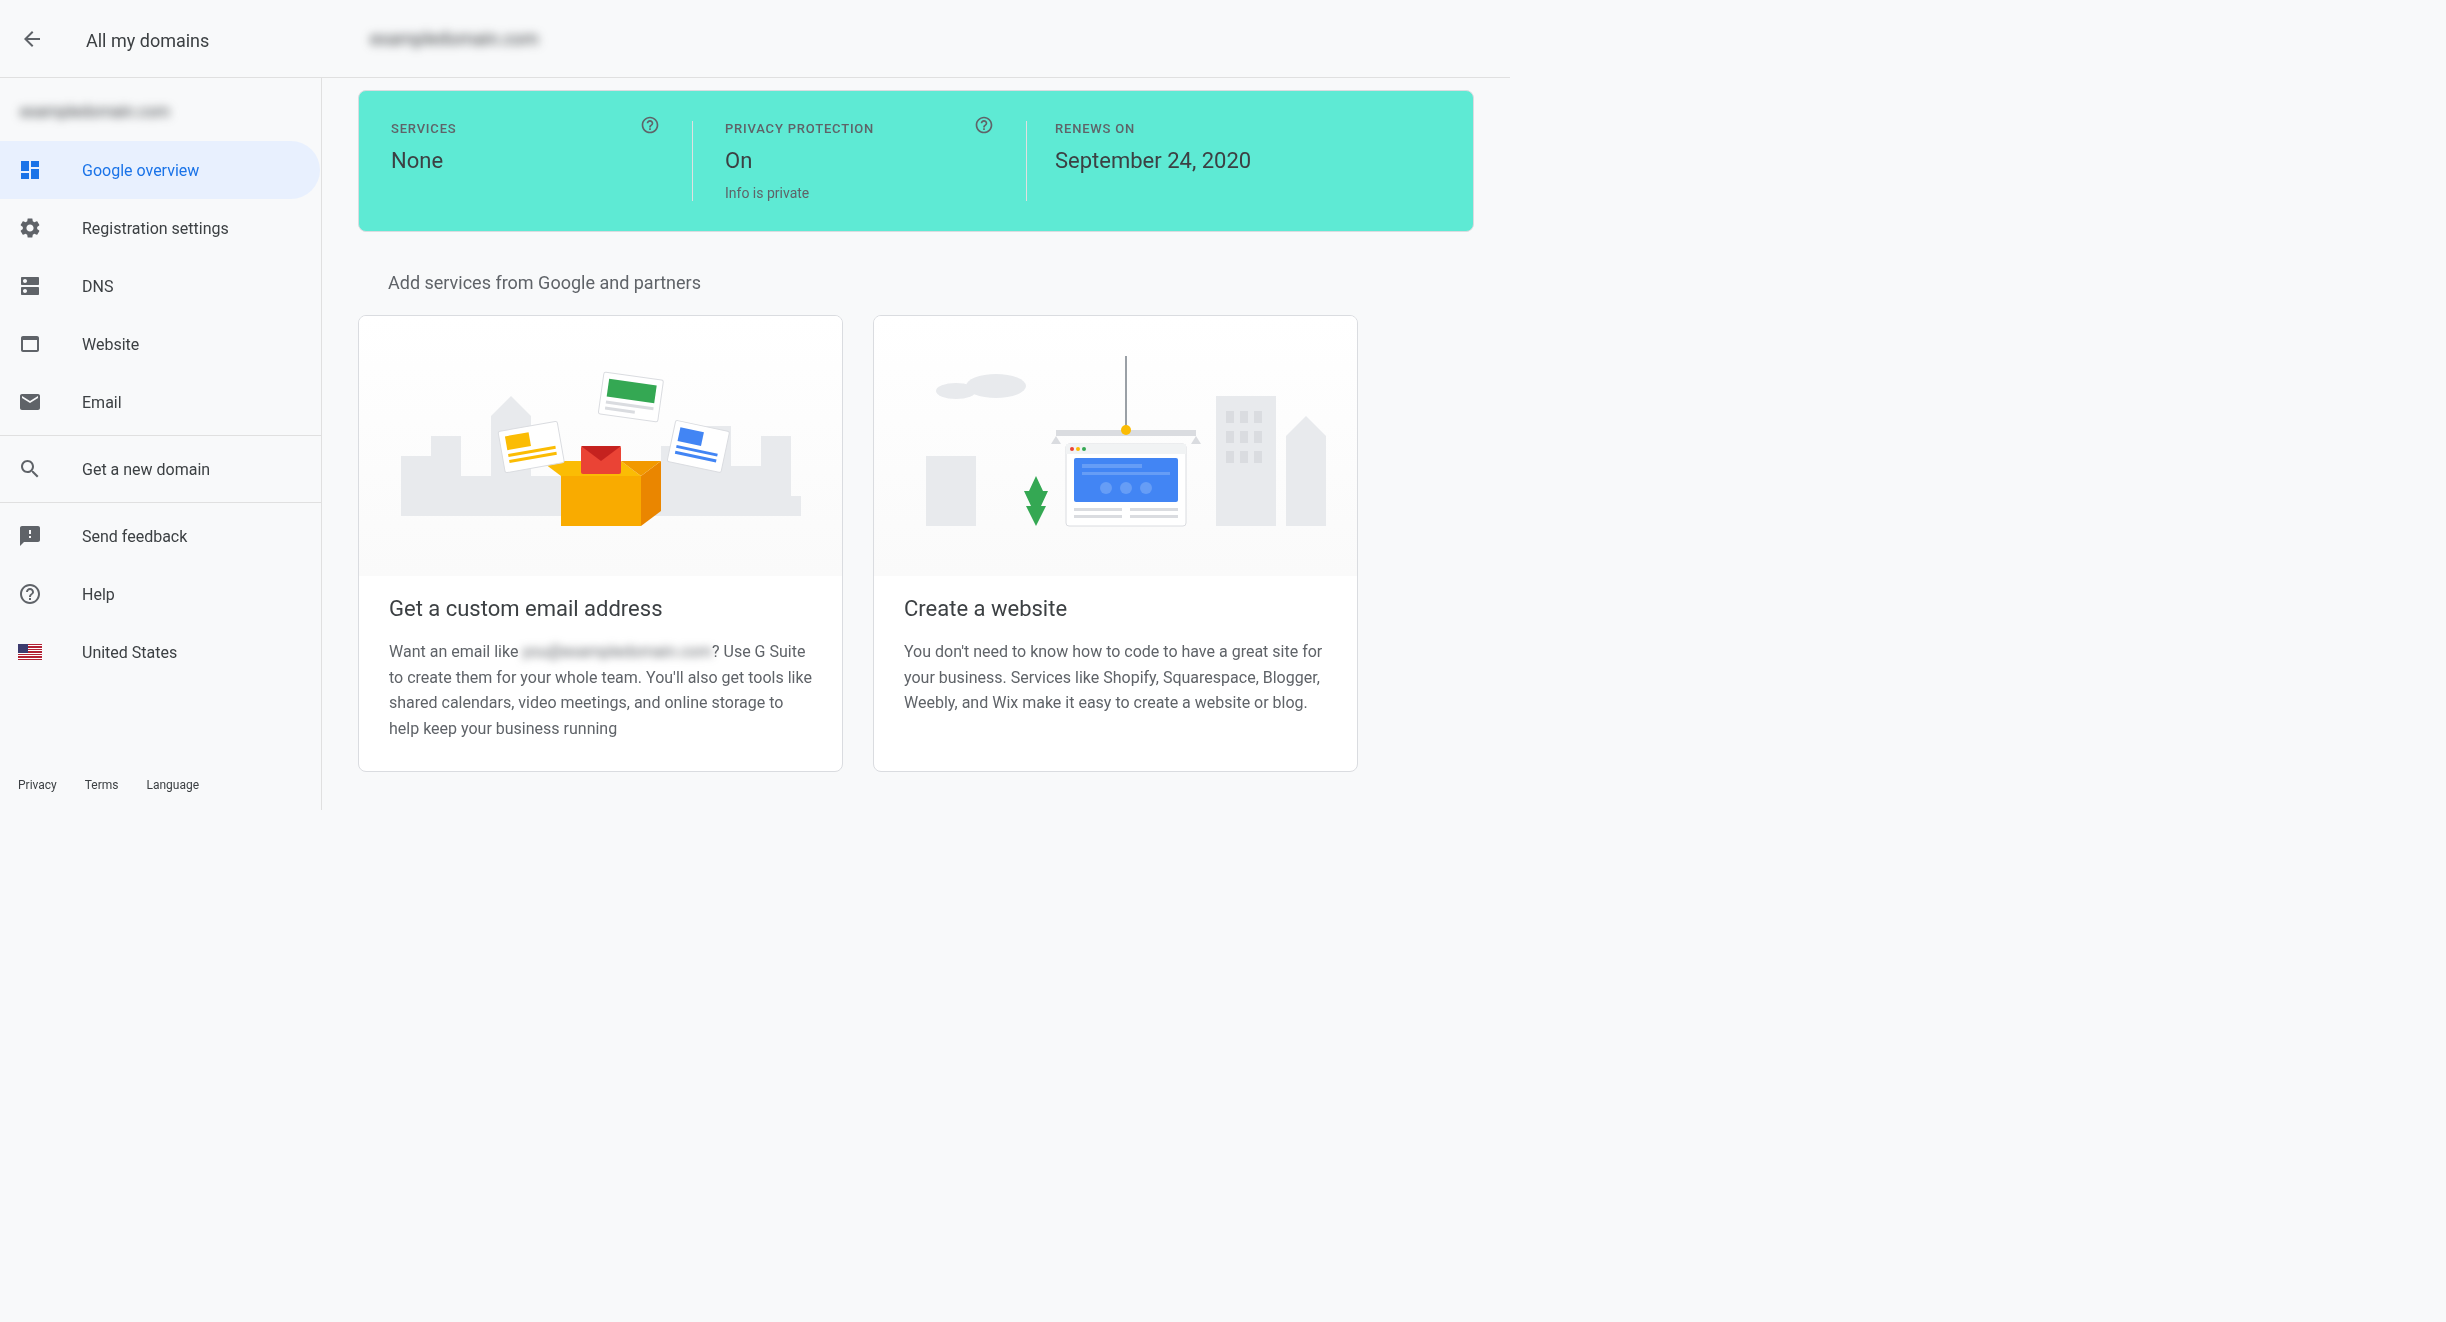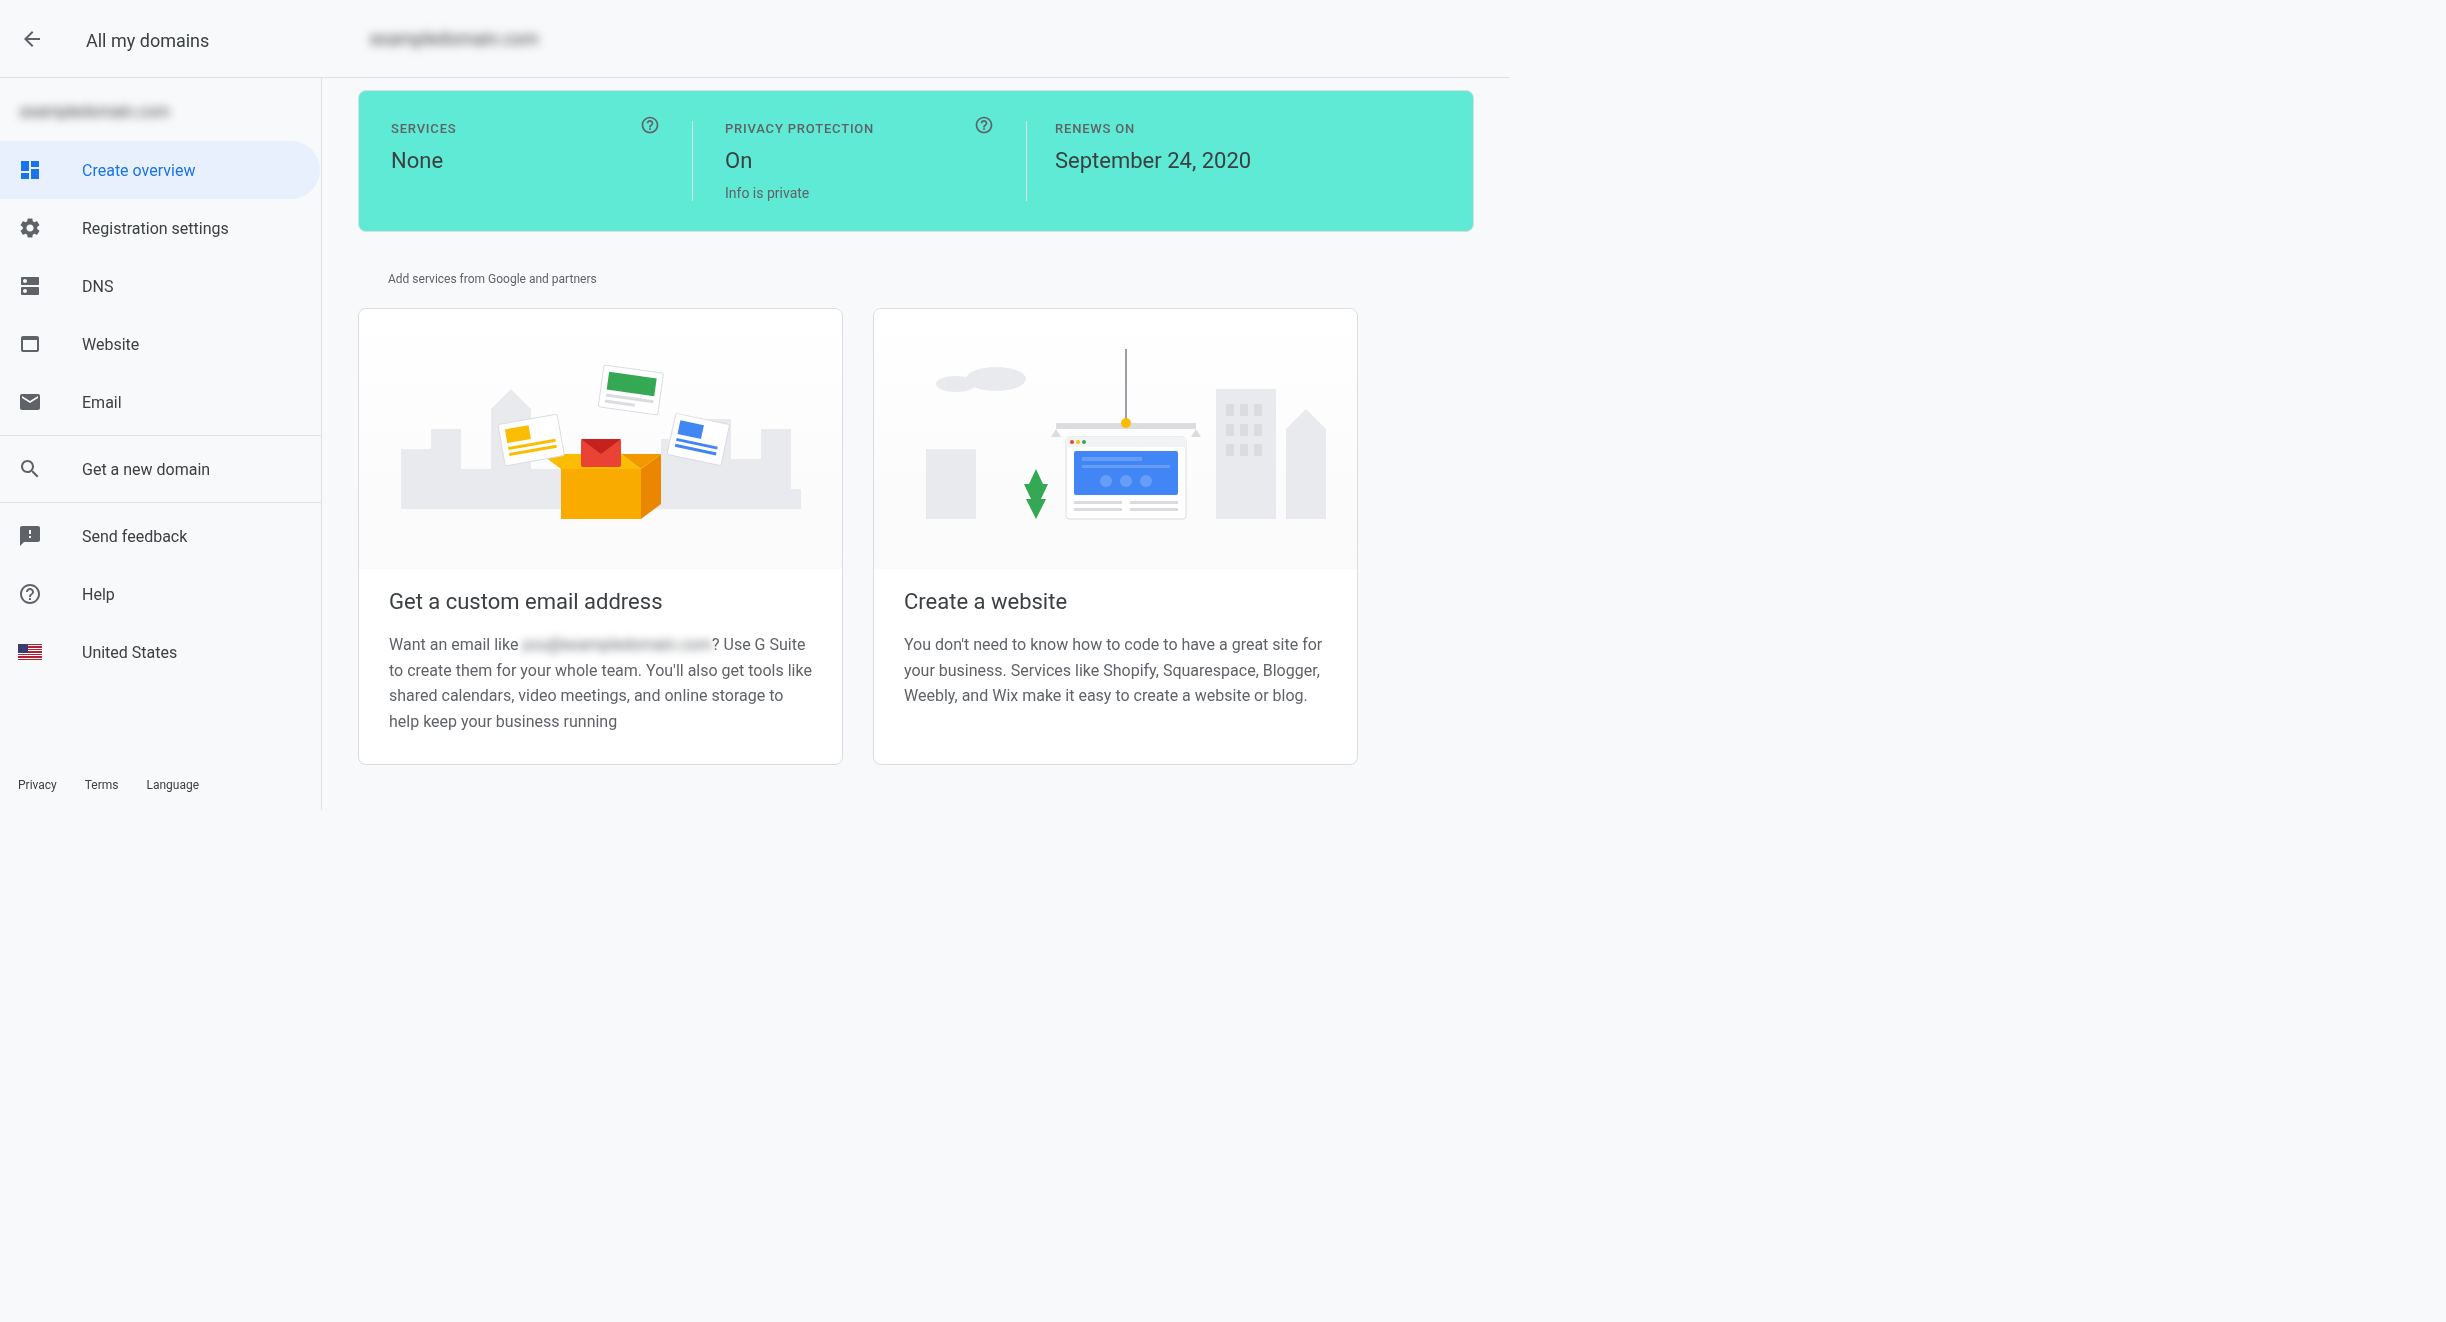--- a/index.html
+++ b/index.html
@@ -34,21 +34,21 @@
 .info-col { padding: 0 32px; position: relative; }
 .info-col:first-child { width: 333px; }
 .info-col:nth-child(2) { width: 334px; border-left: 1px solid #e0e0e0; }
 .info-col:nth-child(3) { border-left: 1px solid #e0e0e0; padding-left: 28px; }
 .info-label { font-size: 13px; letter-spacing: 0.8px; color: #5f6368; font-weight: 500; text-transform: uppercase; margin-bottom: 12px; }
 .info-value { font-size: 22px; color: #3c4043; font-weight: 400; }
 .info-sub { font-size: 14px; color: #5f6368; margin-top: 12px; }
 .help-icon { position: absolute; top: -6px; right: 32px; width: 20px; height: 20px; cursor: pointer; }
 .help-icon svg { fill: #5f6368; }
 
-.section-title { font-size: 12px; color: #5f6368; margin: 40px 0 22px 30px; font-weight: 400; }
+.section-title { font-size: 18px; color: #5f6368; margin: 40px 0 22px 30px; font-weight: 400; }
 
 .cards-row { display: flex; gap: 30px; }
 .service-card { background: white; border: 1px solid #dadce0; border-radius: 8px; width: 485px; overflow: hidden; }
 .card-illustration { height: 260px; background: linear-gradient(to bottom, white 0%, #fafafa 100%); display: flex; align-items: center; justify-content: center; position: relative; }
 .card-body { padding: 20px 30px 30px 30px; }
 .card-title { font-size: 22px; color: #3c4043; font-weight: 400; margin-bottom: 18px; }
 .card-text { font-size: 16px; color: #5f6368; line-height: 1.6; }
 .blurred { filter: blur(4px); }
 
 
@@ -73,21 +73,21 @@
 <div class="container">
   <div class="sidebar">
     <div class="sidebar-domain">exampledomain.com</div>
 
     <div class="nav-item active">
       <span class="icon">
           <svg viewBox="0 0 24 24">
             <path d="M3 3h8v10H3V3zm10 0h8v6h-8V3zM3 15h8v6H3v-6zm10-4h8v10h-8V11z"></path>
           </svg>
         </span>
-      <span>Create overview</span>
+      <span>Google overview</span>
     </div>
 
     <div class="nav-item">
       <span class="icon">
           <svg viewBox="0 0 24 24">
             <path d="M19.14 12.94c.04-.3.06-.61.06-.94 0-.32-.02-.64-.07-.94l2.03-1.58c.18-.14.23-.41.12-.61l-1.92-3.32c-.12-.22-.37-.29-.59-.22l-2.39.96c-.5-.38-1.03-.7-1.62-.94l-.36-2.54c-.04-.24-.24-.41-.48-.41h-3.84c-.24 0-.43.17-.47.41l-.36 2.54c-.59.24-1.13.57-1.62.94l-2.39-.96c-.22-.08-.47 0-.59.22L2.74 8.87c-.12.21-.08.47.12.61l2.03 1.58c-.05.3-.09.63-.09.94s.02.64.07.94l-2.03 1.58c-.18.14-.23.41-.12.61l1.92 3.32c.12.22.37.29.59.22l2.39-.96c.5.38 1.03.7 1.62.94l.36 2.54c.05.24.24.41.48.41h3.84c.24 0 .44-.17.47-.41l.36-2.54c.59-.24 1.13-.56 1.62-.94l2.39.96c.22.08.47 0 .59-.22l1.92-3.32c.12-.22.07-.47-.12-.61l-2.01-1.58zM12 15.6c-1.98 0-3.6-1.62-3.6-3.6s1.62-3.6 3.6-3.6 3.6 1.62 3.6 3.6-1.62 3.6-3.6 3.6z"></path>
           </svg>
         </span>
       <span>Registration settings</span>
     </div>

